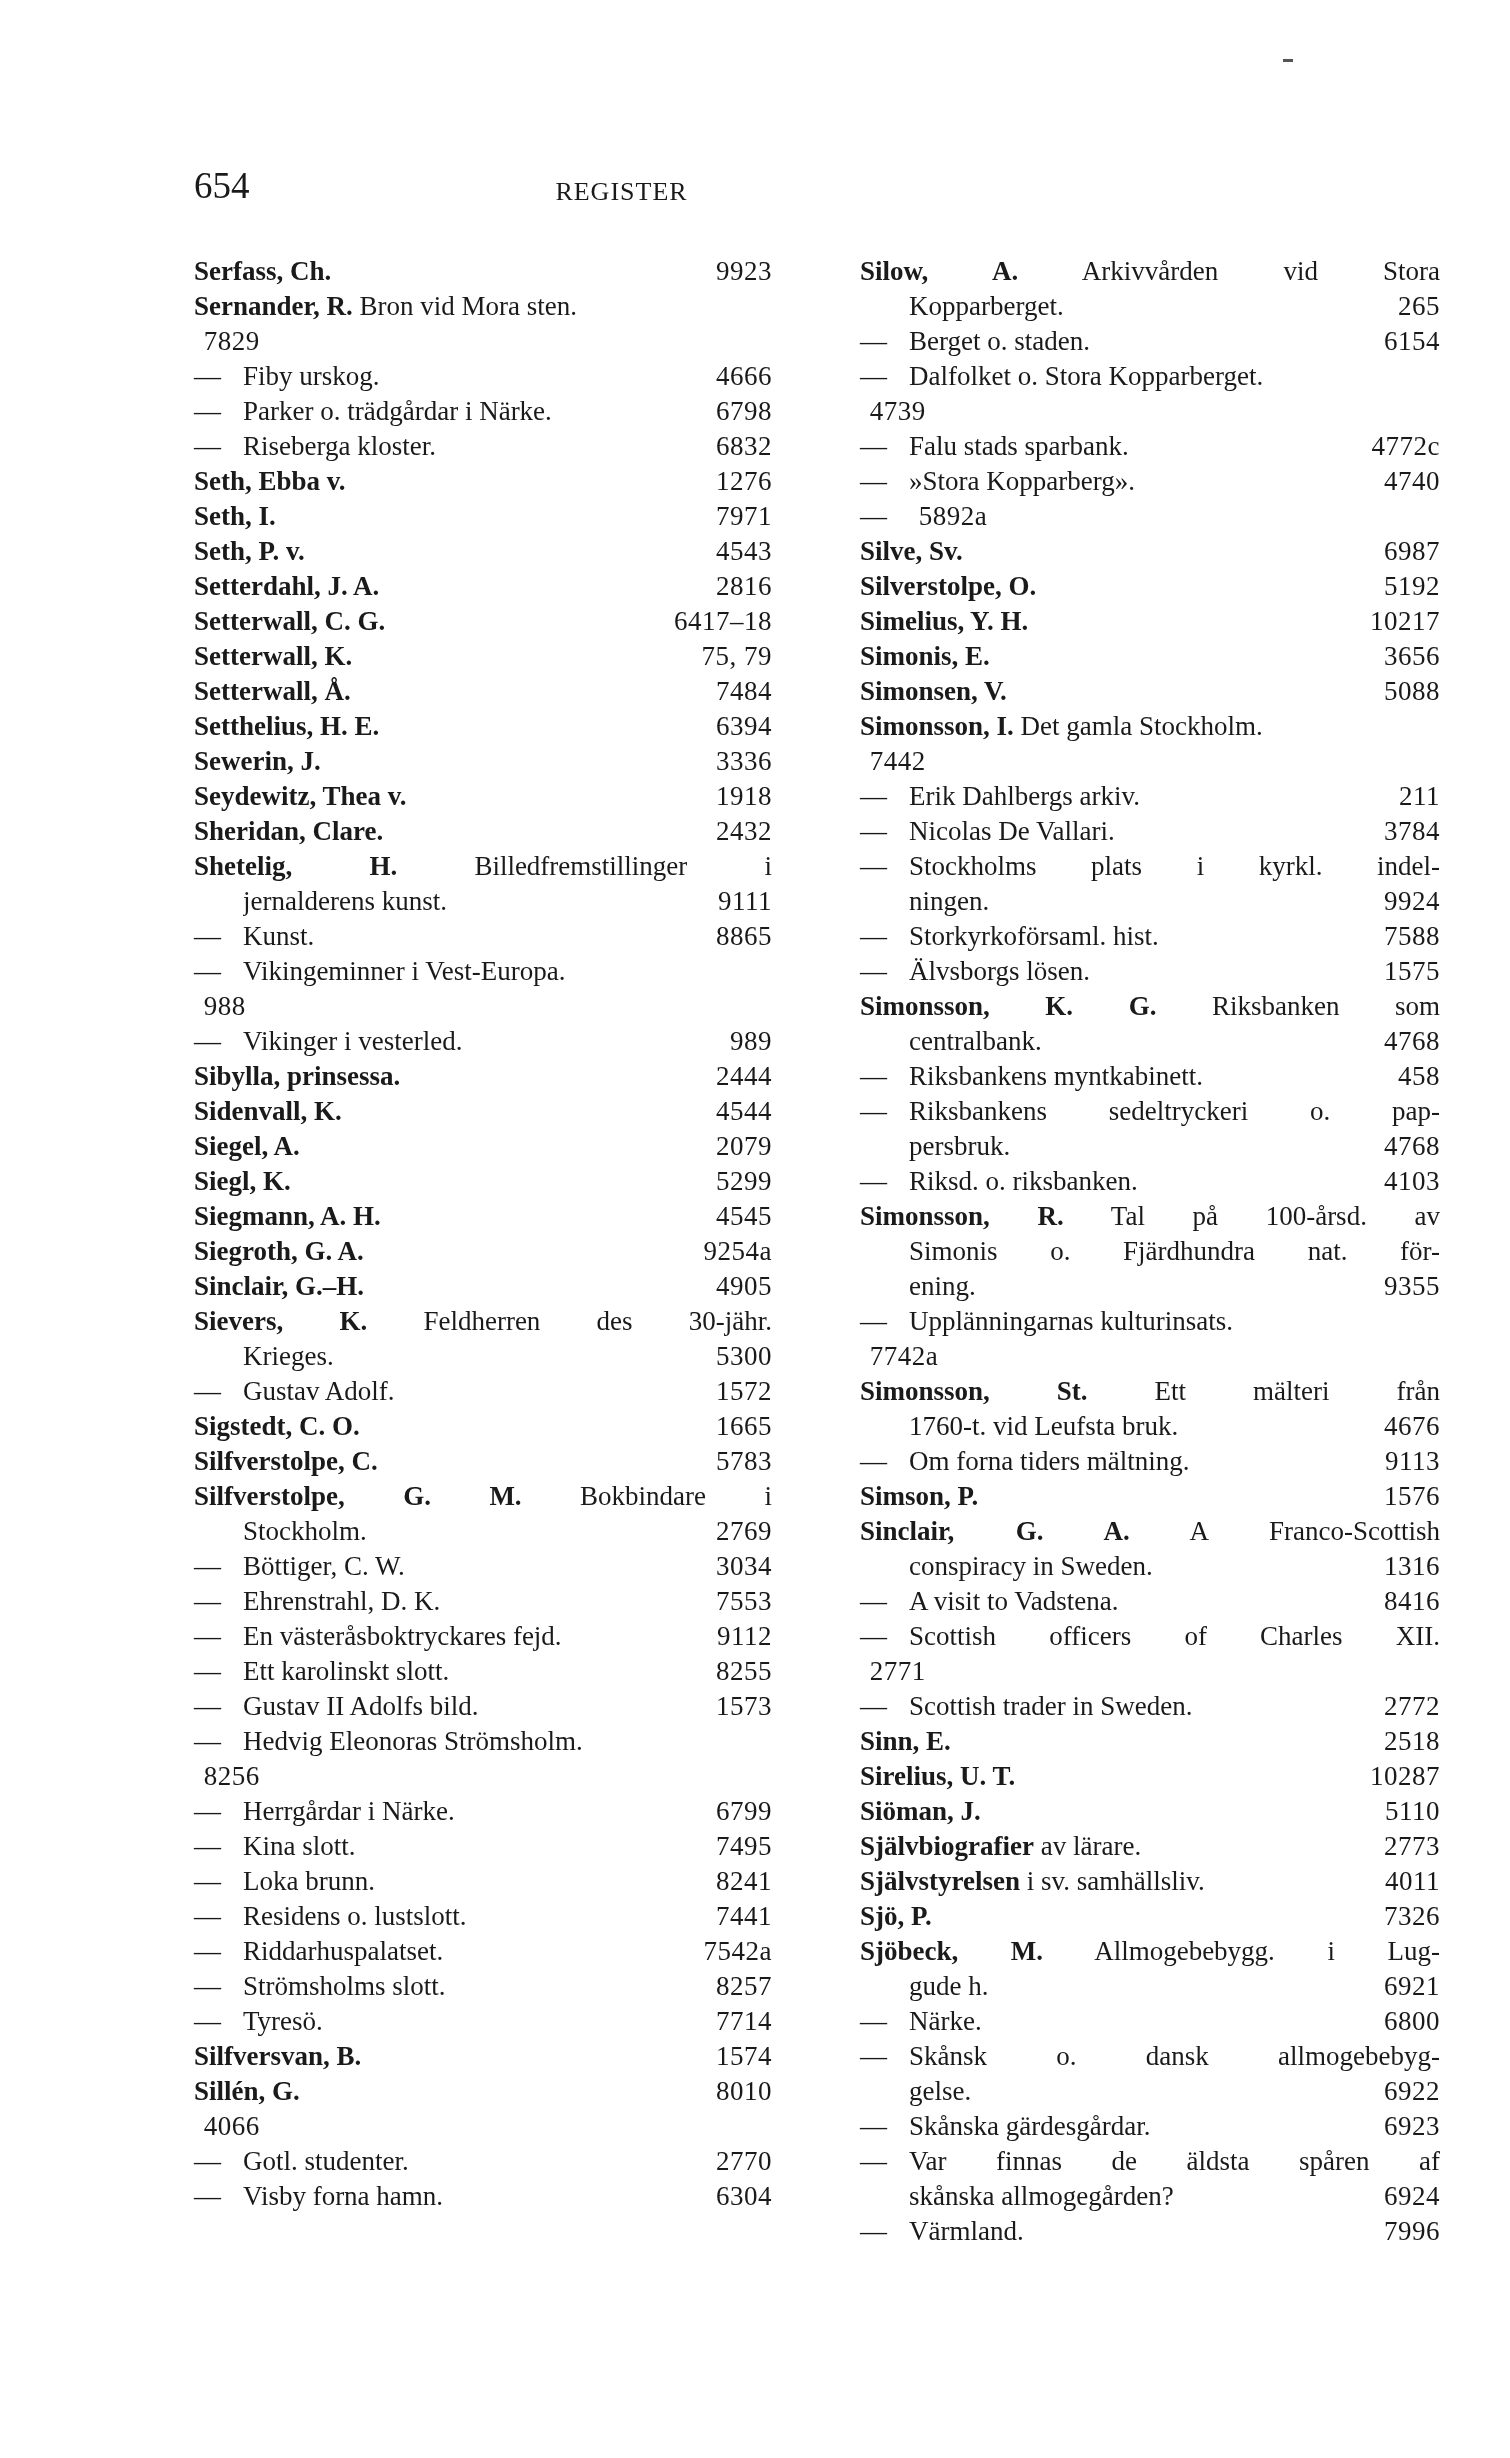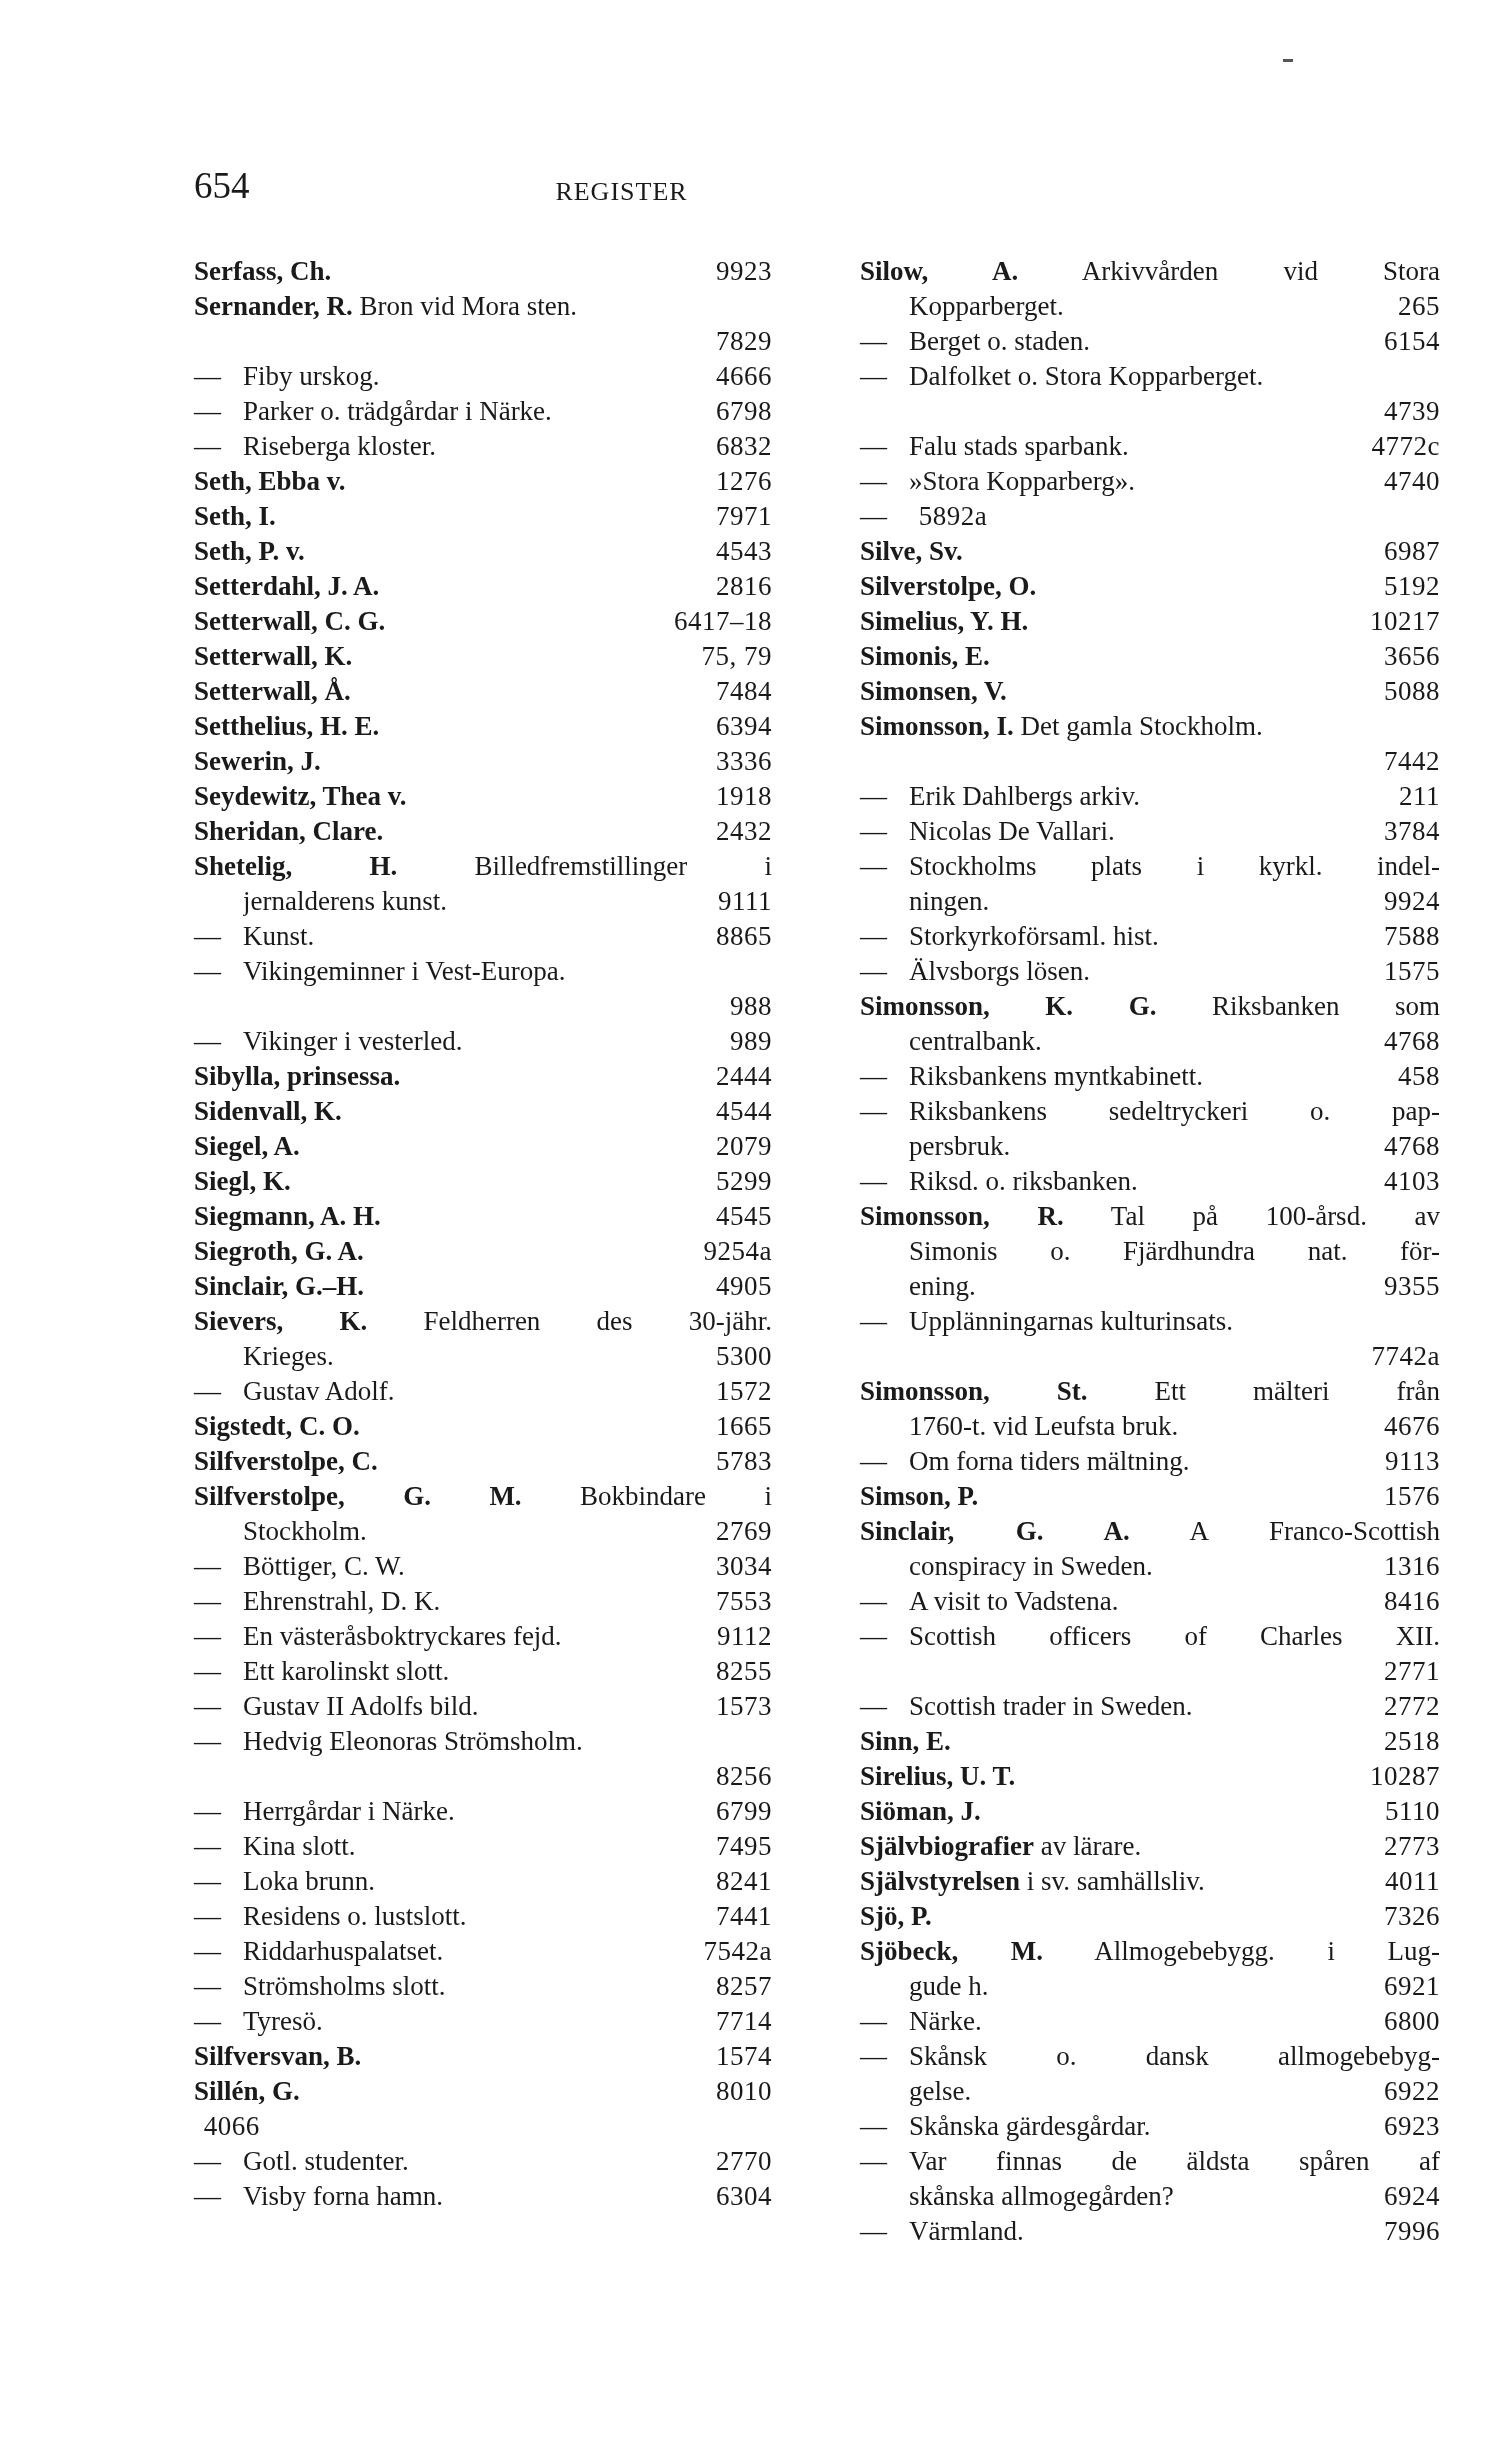--- a/index.html
+++ b/index.html
@@ -28,21 +28,21 @@
   .line {
     display: flex; align-items: baseline; white-space: nowrap; height: 35px;
   }
   .line.justified .text { text-align: justify; text-align-last: justify; flex: 1; }
   .line.indent { padding-left: 49px; }
   .dash { display: inline-block; width: 49px; flex: 0 0 49px; }
   .dash::before { content: "—"; }
   .head { font-weight: bold; font-family: "Liberation Serif", "DejaVu Serif", serif; }
   .text { flex: 1 1 auto; overflow: hidden; }
   .ref { flex: 0 0 auto; margin-left: 9.7px; text-align: right; letter-spacing: 0.5px; }
-  .ref-line { justify-content: flex-end; }
+  .ref-line { }
 </style>
 </head>
 <body>
 
 <div class="scan-mark"></div>
 <div class="page-number">654</div>
 <div class="running-head">REGISTER</div>
 
 <div class="column col-left" id="col-left">
     <div class="entry">

